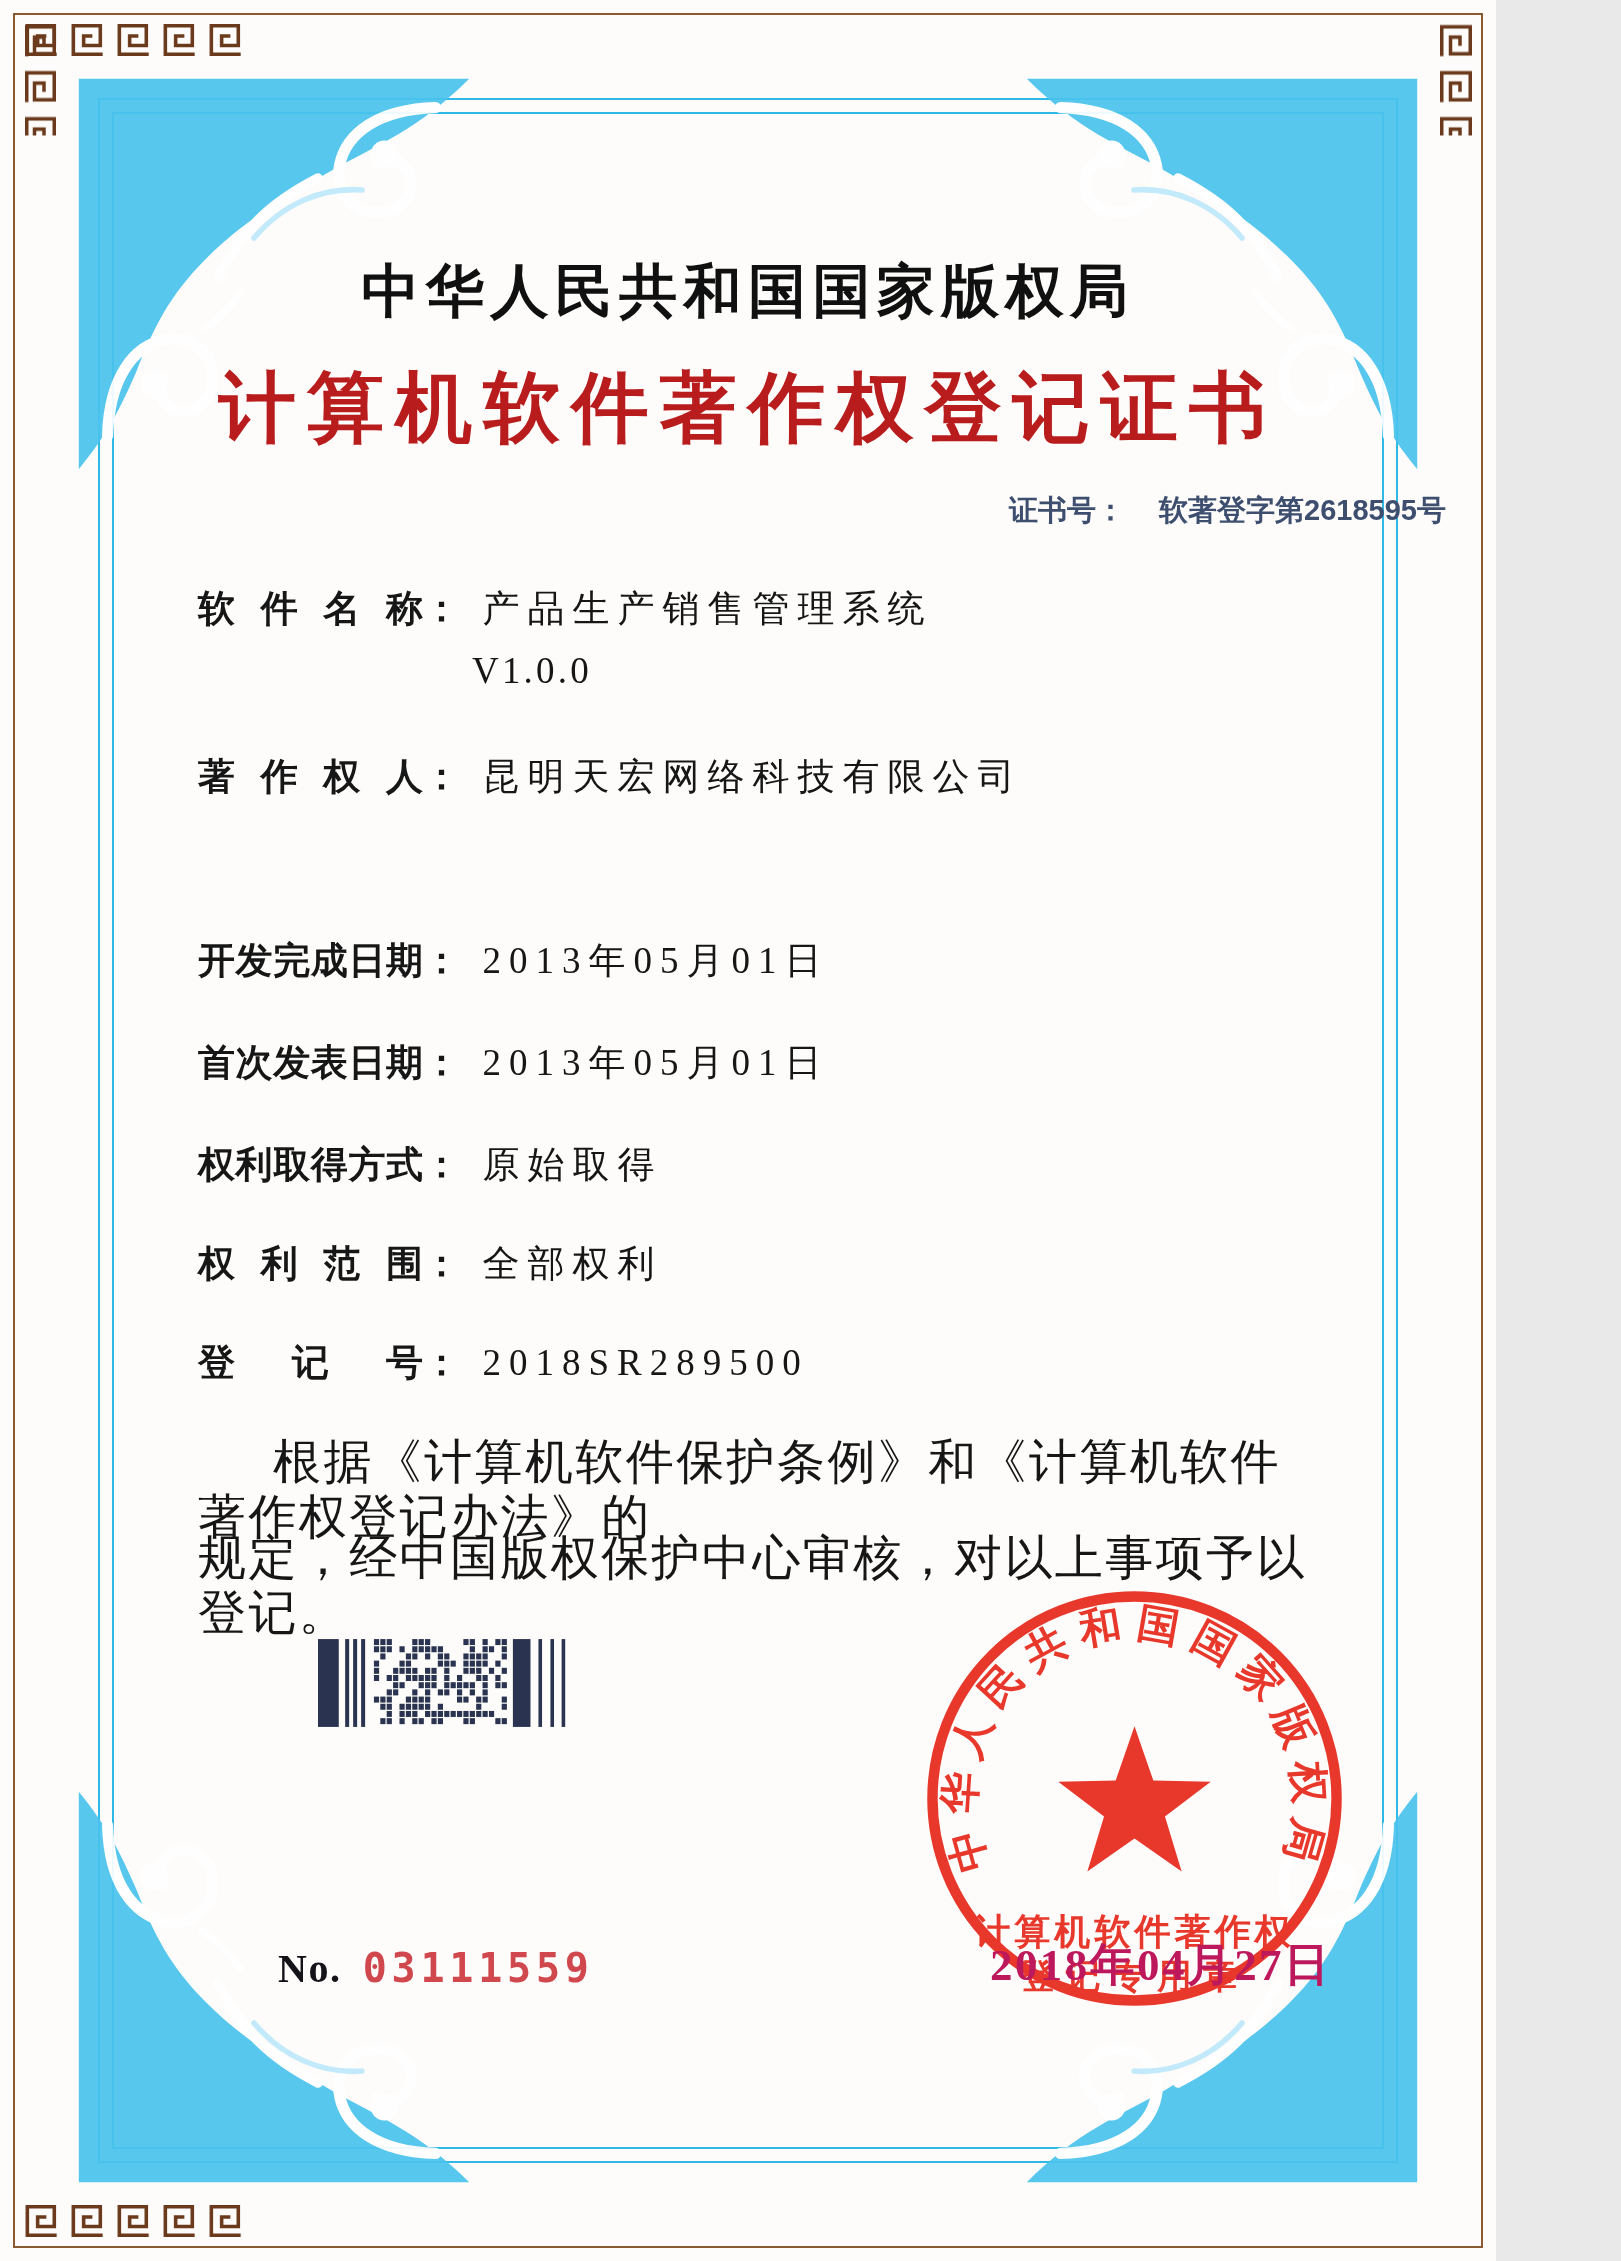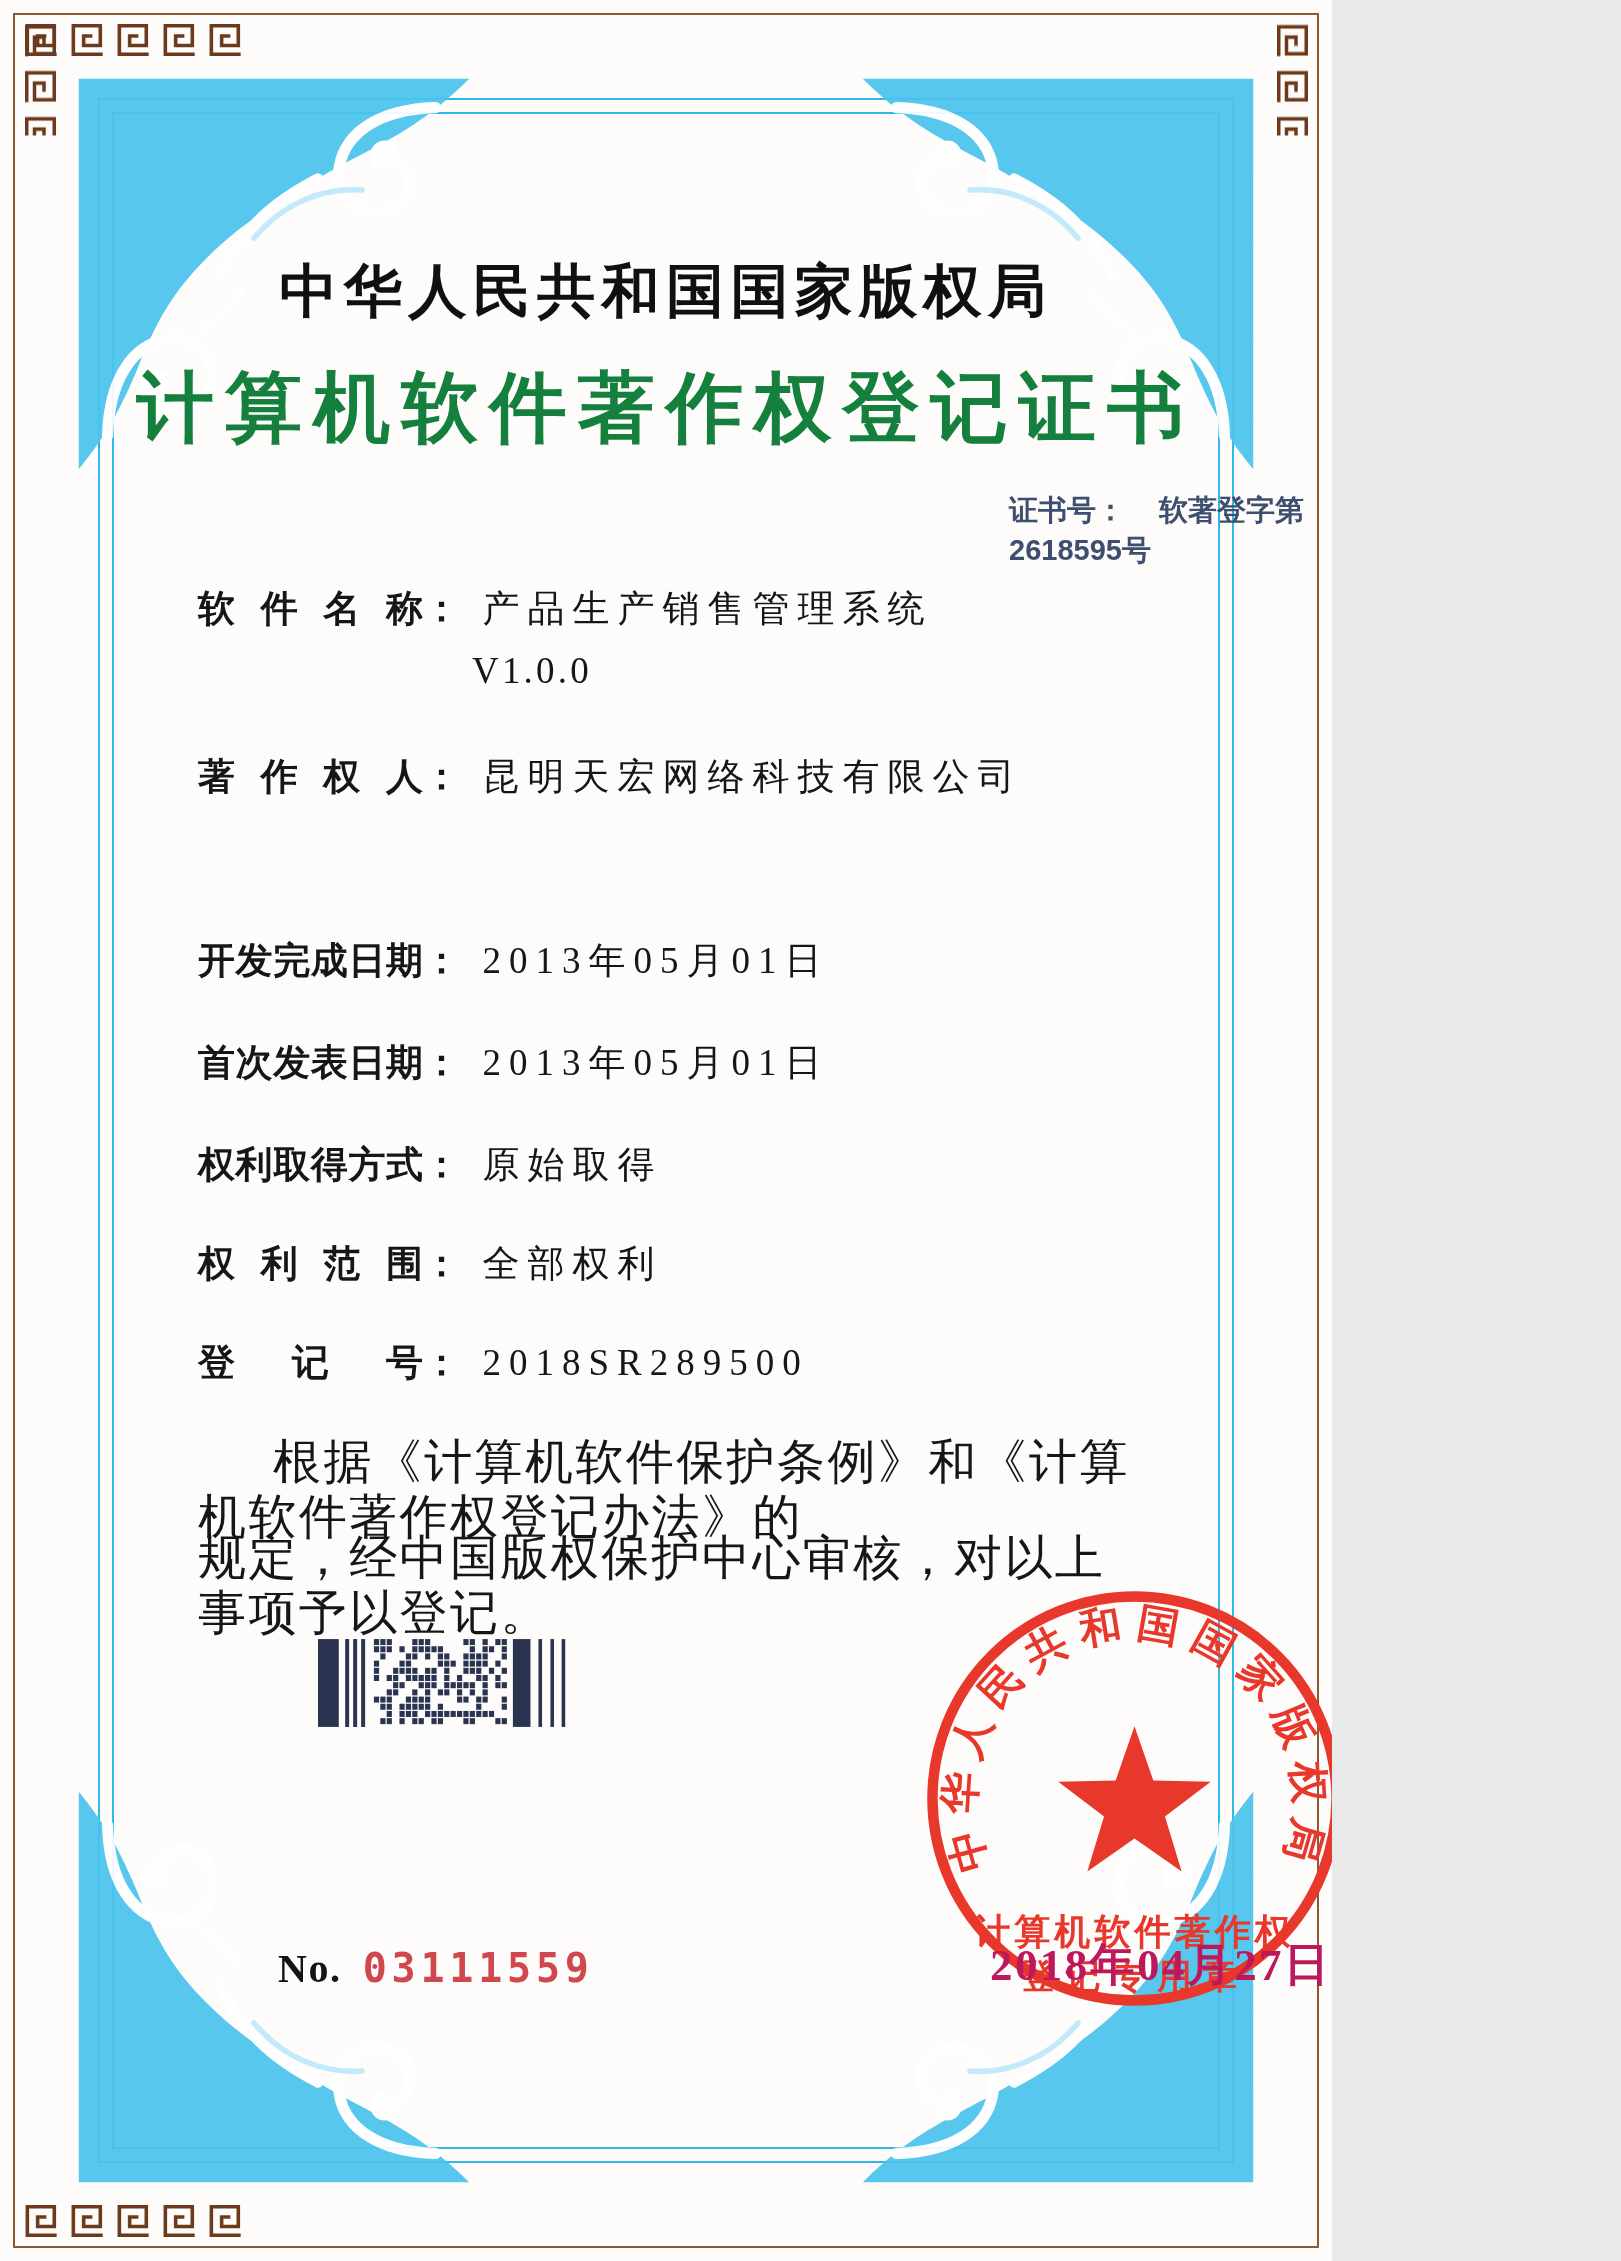--- a/index.html
+++ b/index.html
@@ -1,36 +1,36 @@
 <!DOCTYPE html>
 <html style="font-size:12.8px"><head>
 <meta charset="utf-8">
 <style>
   html,body{margin:0;padding:0;background:#e9e9e9;}
-  .page{position:relative;width:1332px;height:2261px;background:#fdfcfa;overflow:hidden;
+  .page{position:relative;width:1496px;height:2261px;background:#fdfcfa;overflow:hidden;
         font-family:"Liberation Serif","DejaVu Serif",serif;color:#161616;}
   
   .frame-outer{position:absolute;inset:12.8px;border:2.4px solid #8a5a32;pointer-events:none;}
   .meander{position:absolute;pointer-events:none;}
   .meander.top{left:16px;right:16px;top:17px;height:46px;}
   .meander.bottom{left:16px;right:16px;bottom:17px;height:46px;}
   .meander.left{top:16px;bottom:16px;left:17px;width:46px;}
   .meander.right{top:16px;bottom:16px;right:17px;width:46px;}
   .blue-rule-outer{position:absolute;inset:98px;border:2.4px solid #2fb9e7;pointer-events:none;}
   .blue-rule-inner{position:absolute;inset:112px;border:2.4px solid #2fb9e7;pointer-events:none;}
   .corner{position:absolute;width:400px;height:400px;pointer-events:none;opacity:.92;}
   .corner.tl{left:74px;top:74px;}
   .corner.tr{right:74px;top:74px;transform:scaleX(-1);}
   .corner.bl{left:74px;bottom:74px;transform:scaleY(-1);}
   .corner.br{right:74px;bottom:74px;transform:rotate(180deg);}
   
   .title{position:absolute;left:0;right:0;top:253px;text-align:center;
          font-size:58px;font-weight:bold;letter-spacing:6.4px;color:#101010;}
   .subtitle{position:absolute;left:0;right:0;top:357px;text-align:center;
-         font-size:77px;font-weight:bold;letter-spacing:11.2px;color:#15803d;}
+         font-size:77px;font-weight:bold;letter-spacing:11.2px;color:#b91c1c;}
   .certno{position:absolute;left:1009px;top:491px;font-size:29px;font-weight:bold;
          color:#3d4e6e;font-family:"Liberation Sans","DejaVu Sans",sans-serif;}
   .certno .v{margin-left:34px;}
   .row{position:absolute;left:198px;font-size:37px;white-space:nowrap;}
   .row .lbl{display:inline-block;width:225px;text-align:justify;text-align-last:justify;
             font-weight:600;}
   .row .colon{font-weight:600;}
   .row .val{margin-left:22.4px;letter-spacing:8px;}
   .r-name{top:584px;}  .r-ver{top:649px;left:472px;font-size:37px;letter-spacing:3.2px;position:absolute;text-align:center;}
   .r-auth{top:752px;}

